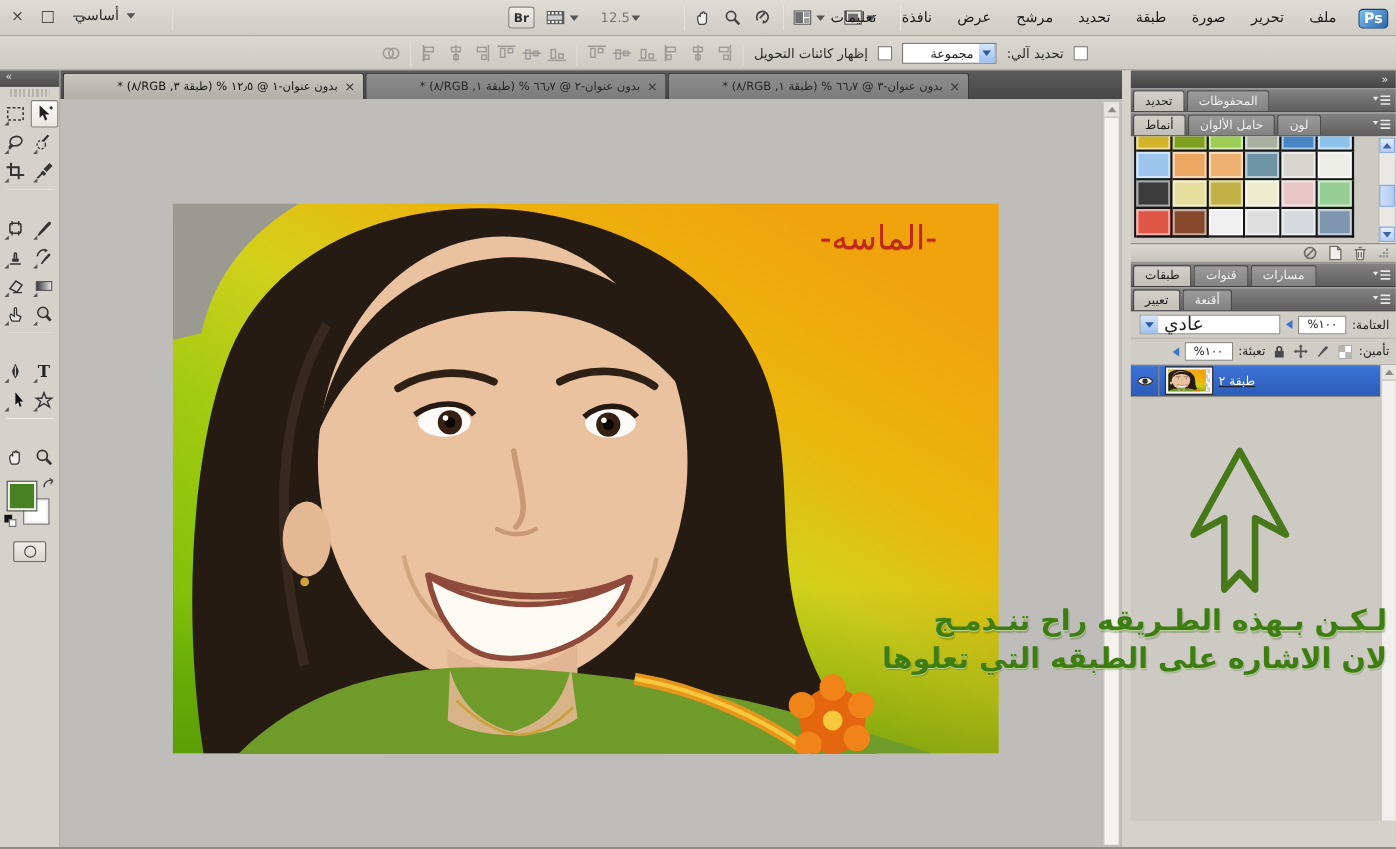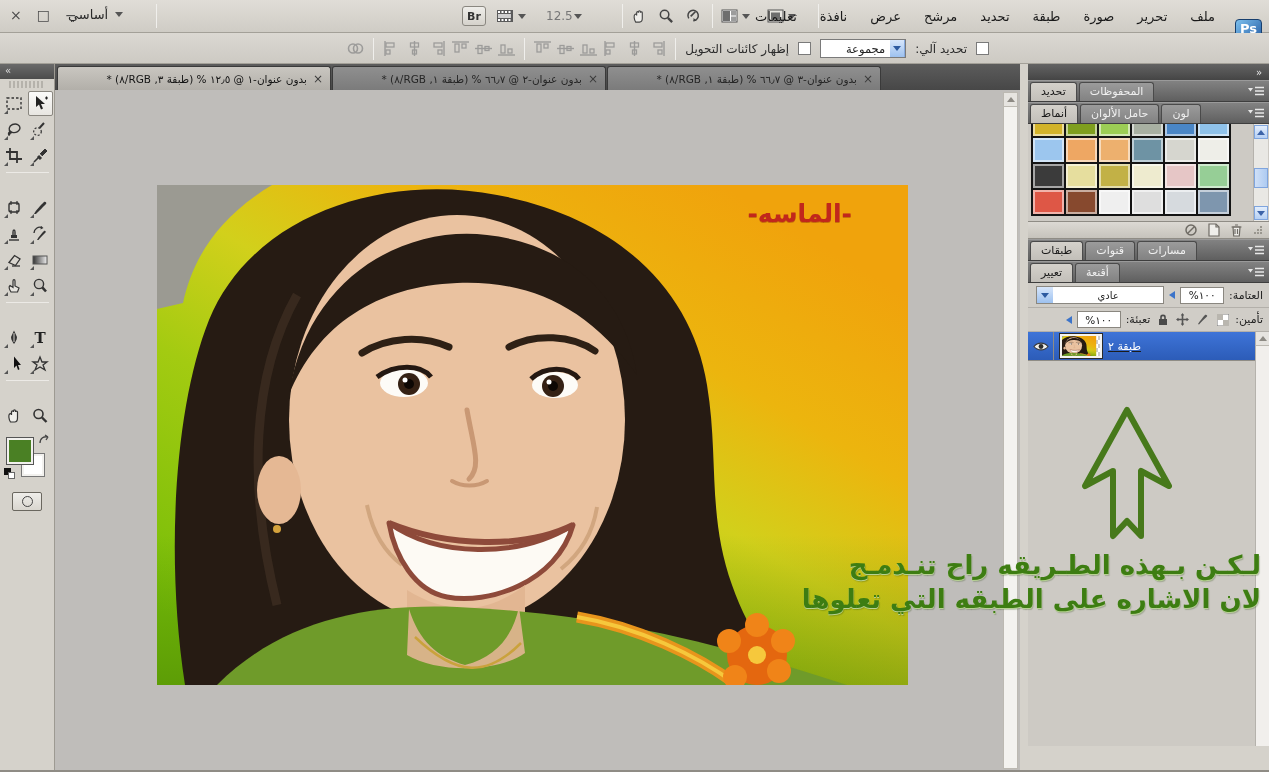--- a/index.html
+++ b/index.html
@@ -14,21 +14,21 @@
   .workspace{position:absolute;left:68px;top:7px;display:flex;align-items:center;gap:7px;font-size:13px;color:#2a2a2a;}
   .tri-d{width:0;height:0;border-left:4px solid transparent;border-right:4px solid transparent;border-top:5px solid #555;}
   .vsep{position:absolute;top:4px;width:1px;height:24px;background:#aaa79f;border-right:1px solid #f0efec;}
   .tb-ico{position:absolute;top:5px;height:22px;display:flex;align-items:center;justify-content:center;}
   .br-btn{left:462px;width:24px;height:20px;top:6px;border:1px solid #8a8780;border-radius:3px;
     background:linear-gradient(#efeeea,#d5d2cb);font-size:11px;font-weight:bold;color:#333;}
   .film{left:496px;gap:4px;}
   .zoomsel{left:546px;gap:1px;font-size:12px;color:#777;}
   .menubar{position:absolute;right:52px;top:0;height:33px;display:flex;align-items:center;gap:19px;font-size:13px;color:#191919;}
   .menu-item{padding:2px 2px;cursor:default;}
-  .ps-badge{position:absolute;right:7px;top:19px;width:27px;height:18px;border-radius:4px;
+  .ps-badge{position:absolute;right:7px;top:8px;width:27px;height:18px;border-radius:4px;
     background:linear-gradient(135deg,#7cc0ee,#2d66ab);border:1px solid #173f6e;color:#fff;
     font-weight:bold;font-size:13px;display:flex;align-items:center;justify-content:center;text-align:center;}
   
   .optionsbar{position:absolute;left:0;top:33px;width:1269px;height:31px;
     background:linear-gradient(#dbd8d2,#cdcac3);border-bottom:1px solid #a3a098;}
   .optwrap{position:absolute;right:280px;top:0;height:31px;display:flex;flex-direction:row;align-items:center;gap:9px;direction:rtl;}
   .chk{width:13px;height:13px;background:#fff;border:1px solid #7a7a7a;display:inline-block;}
   .optlabel{font-size:12px;color:#2c2c2c;}
   .combo{width:86px;height:19px;background:#fff;border:1px solid #7a7a7a;display:flex;align-items:center;direction:rtl;}
   .combo .val{flex:1;font-size:11.5px;padding:0 5px;color:#222;text-align:right;}
@@ -45,21 +45,21 @@
   .dtab{height:24px;width:274px;display:flex;align-items:center;direction:rtl;gap:6px;padding:0 7px;
      background:linear-gradient(#8f8f8f,#7b7b7b);border:1px solid #3a3a3a;border-bottom:none;
      border-radius:3px 3px 0 0;margin-left:1px;overflow:hidden;}
   .dtab.active{background:linear-gradient(#c9c6c0,#b2afa9);}
   .dtab .tclose{font-size:12px;color:#3b3b3b;line-height:1;cursor:default;}
   .dtab .ttitle{font-size:10.5px;color:#262626;white-space:nowrap;direction:rtl;unicode-bidi:plaintext;}
   .dtab.active .ttitle{color:#141414;}
   
   .canvas{position:absolute;left:0;top:26px;width:100%;height:682px;background:#bfbdba;overflow:hidden;}
   .photo{position:absolute;left:102px;top:95px;width:751px;height:500px;}
-  .caption{position:absolute;top:14px;right:56px;font-size:25px;font-weight:bold;color:#c1271c;
+  .caption{position:absolute;top:14px;right:56px;font-size:30px;font-weight:normal;color:#c1271c;
      letter-spacing:1px;direction:rtl;text-shadow:0 1px 0 rgba(120,20,10,.35);}
   .vscroll{position:absolute;right:2px;top:2px;bottom:3px;width:15px;background:#f3f2ef;border:1px solid #bcb9b2;}
   .scrollbtn{position:absolute;left:0;top:0;width:13px;height:14px;background:#e6e4e0;border-bottom:1px solid #bcb9b2;
      display:flex;align-items:center;justify-content:center;}
   .tri-u{width:0;height:0;border-left:4px solid transparent;border-right:4px solid transparent;border-bottom:5px solid #8d8a84;}
   
   .toolcol{position:absolute;left:0;top:64px;width:55px;height:708px;background:#d5d2cb;border-right:1px solid #9d9a92;}
   .toolhead{height:15px;background:linear-gradient(#6a6a6a,#4c4c4c);color:#ddd;font-size:10px;line-height:14px;padding-left:5px;}
   .griprow{height:7px;margin:2px 9px;background:repeating-linear-gradient(90deg,#b5b2ab 0 2px,transparent 2px 4px);}
   .tools{display:grid;grid-template-columns:25px 25px;justify-content:center;grid-auto-rows:25px;gap:1px;padding-top:1px;}
@@ -111,21 +111,21 @@
      radial-gradient(circle at 8px 8px,#9a978f 1px,transparent 1.4px);}
   
   .oprow,.lockrow{background:#d0cdc7;display:flex;align-items:center;direction:rtl;gap:5px;
      padding:0 6px 0 4px;border-bottom:1px solid #b3b0aa;font-size:11px;color:#222;}
   .oprow{height:25px;}
   .lockrow{height:24px;}
   .valbox{width:44px;height:17px;background:#fff;border:1px solid #8a8780;font-size:10.5px;color:#222;
      display:flex;align-items:center;justify-content:center;direction:ltr;}
   .flyarr{width:0;height:0;border-top:4px solid transparent;border-bottom:4px solid transparent;border-right:6px solid #3c74c9;}
   .blendcombo{width:128px;height:18px;background:#fff;border:1px solid #8a8780;display:flex;align-items:center;direction:rtl;}
-  .blendcombo .val{flex:1;text-align:center;padding:0 5px;font-size:10px;}
+  .blendcombo .val{flex:1;text-align:left;padding:0 5px;font-size:17px;}
   .blendcombo .cbtn{width:16px;height:16px;background:linear-gradient(#d7e6fb,#9dc1ef);display:flex;align-items:center;justify-content:center;}
   .lockico{width:15px;height:15px;display:flex;align-items:center;justify-content:center;}
   .layersarea{position:relative;height:414px;background:#cdcac4;display:flex;}
   .layerlist{flex:1;text-decoration:underline;}
   .lrow{height:29px;display:flex;align-items:center;border-bottom:1px solid #8f8c85;background:#cfccc6;}
   .lrow.sel{background:linear-gradient(#3e74d8,#2c5cb8);}
   .eyebox{width:26px;height:29px;border-right:1px solid #8f8c85;display:flex;align-items:center;justify-content:center;}
   .lthumb{width:42px;height:24px;margin:0 6px;border:2px solid #f4f3f0;outline:1px solid #2a2a2a;overflow:hidden;background:
      repeating-conic-gradient(#ccc 0 25%,#fff 0 50%) 0 0/8px 8px;}
   .lthumb svg,.lthumb .g{width:100%;height:100%;display:block;}

